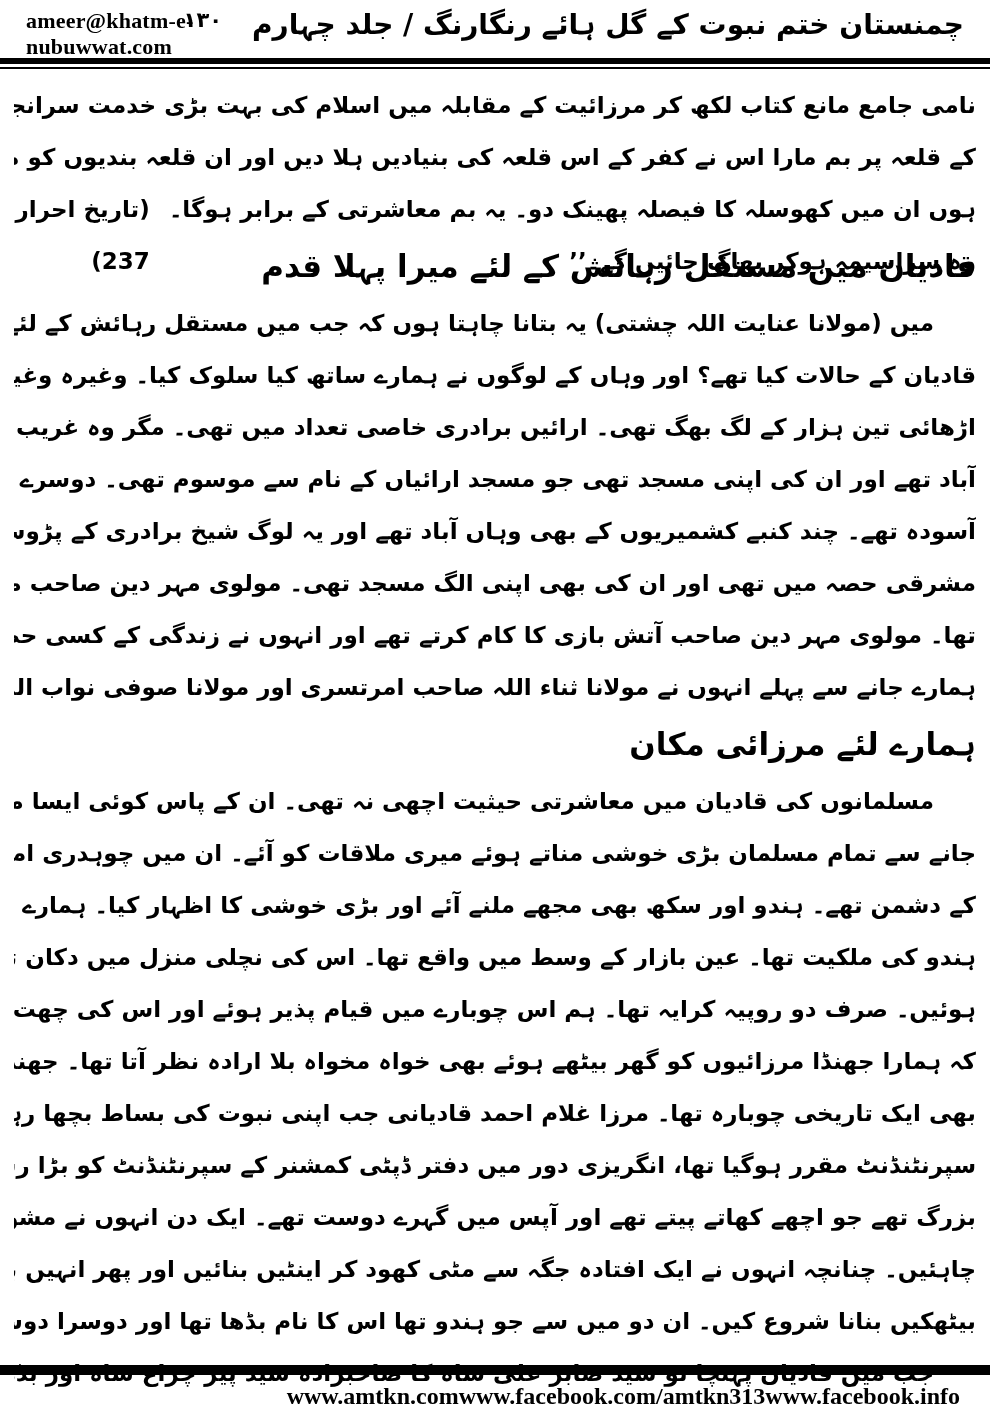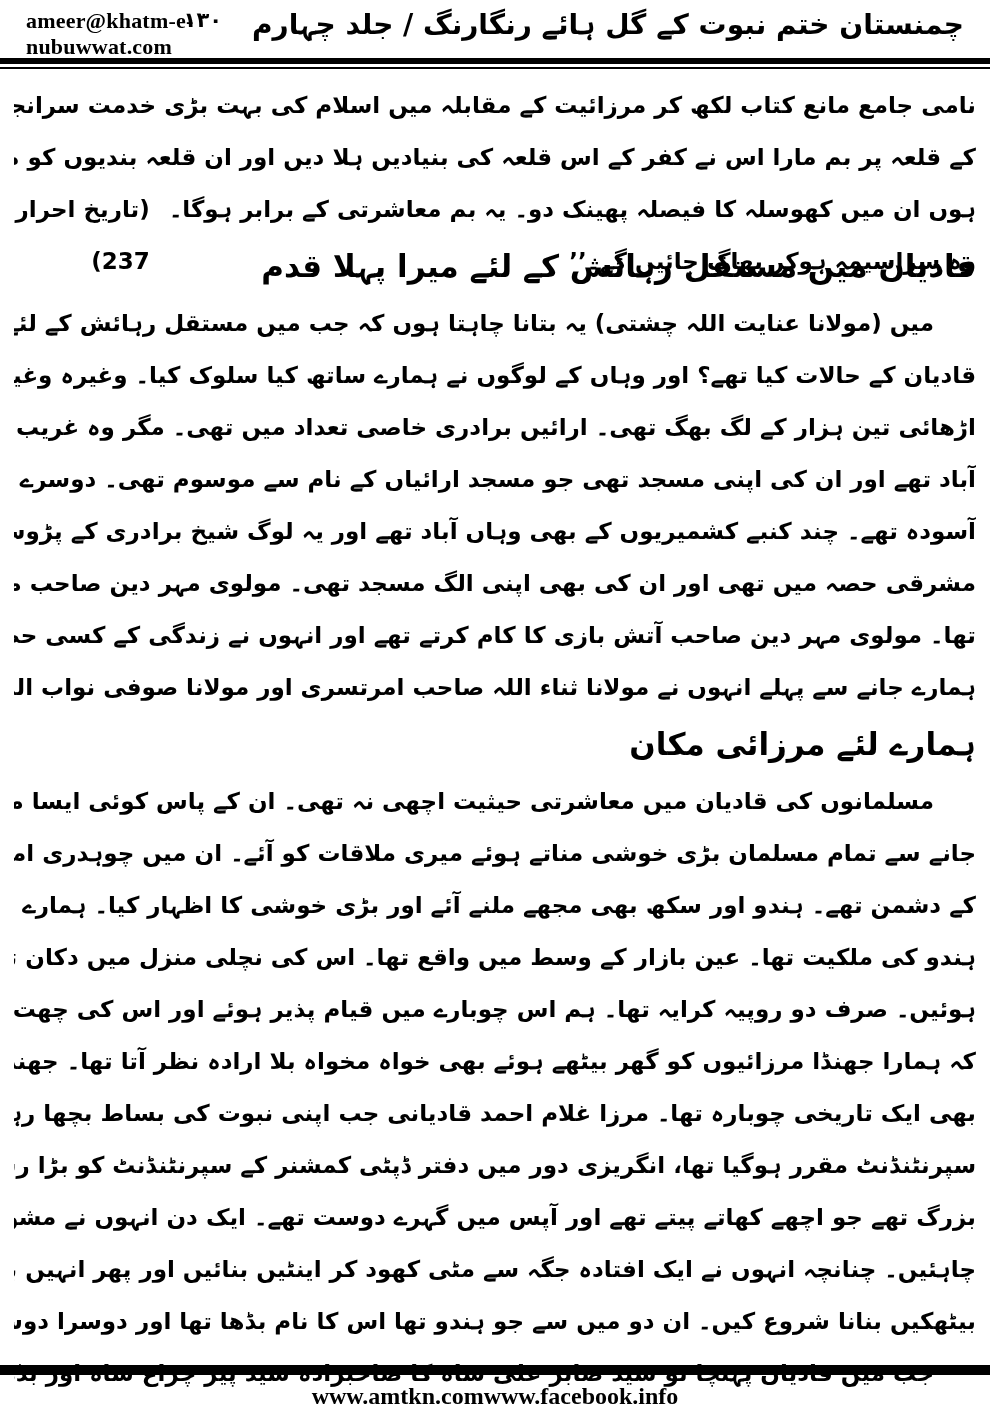--- a/index.html
+++ b/index.html
@@ -41,21 +41,21 @@
     font-size:23px;font-weight:bold;line-height:52px;height:52px;
   }
   .section-heading{
     direction:rtl;font-size:31px;font-weight:bold;
     line-height:58px;height:58px;margin:2px 0;
   }
   
   .footer{position:absolute;left:0;right:0;bottom:0;}
   .footer-rule{height:10px;background:#000;margin:0 0 8px 0;}
   .footer-links{
-    display:flex;justify-content:center;align-items:center;
+    display:flex;justify-content:flex-end;align-items:center;
     padding:0 30px 10px 30px;
     font-family:"Liberation Serif","DejaVu Serif",serif;
     font-weight:bold;font-size:24px;
   }
 </style>
 </head>
 <body>
 
 <div class="page">
 
@@ -110,17 +110,18 @@
     <div>
         <div class="text-line first-indent">جب میں قادیان پہنچا تو سید صابر علی شاہ کا صاحبزادہ سید پیر چراغ شاہ اور بڈھا کا لڑکا بابو داسیو موجود تھے۔ انہوں نے</div>
       </div>
 
   </div>
 
   <div class="footer">
     <div class="footer-rule"></div>
     <div class="footer-links">
       <span>www.amtkn.com</span>
+      <span>www.facebook.com/amtkn313</span>
       <span>www.facebook.info</span>
     </div>
   </div>
 
 </div>
 
 </body></html>

